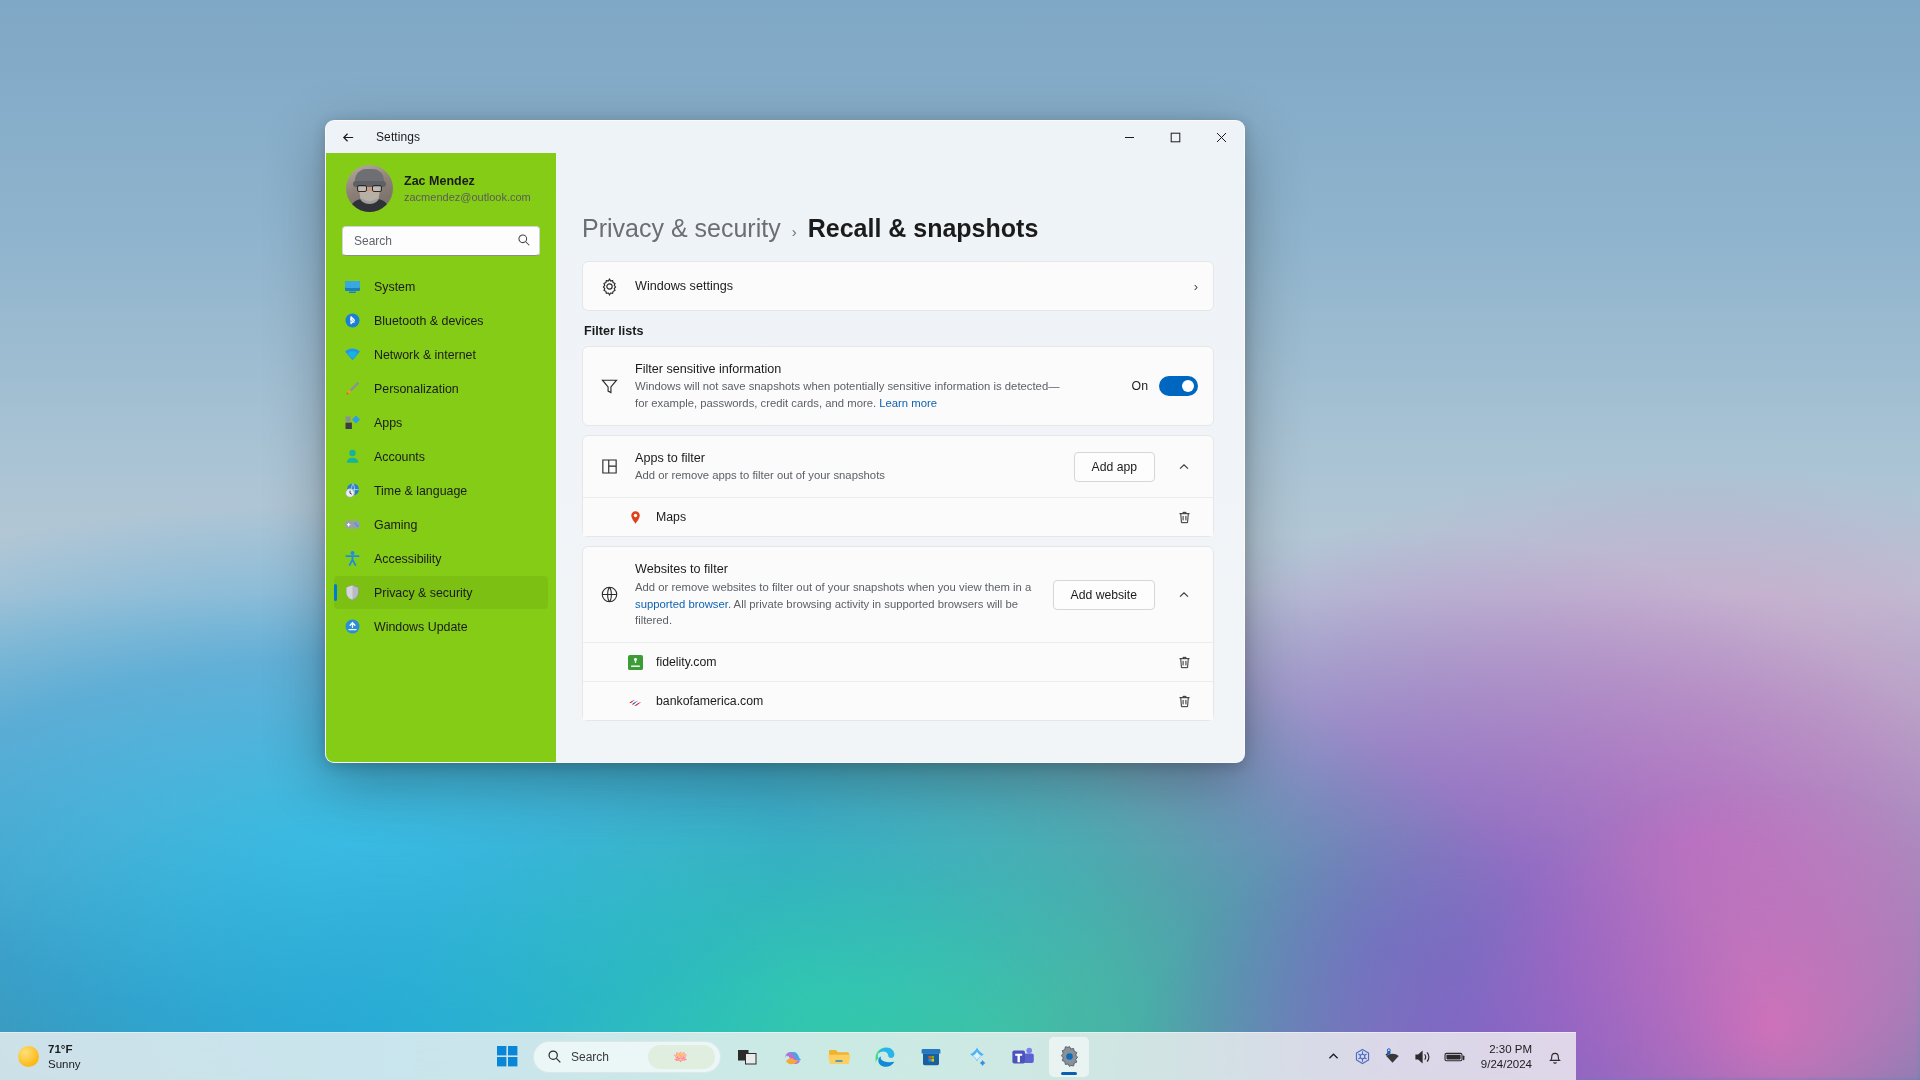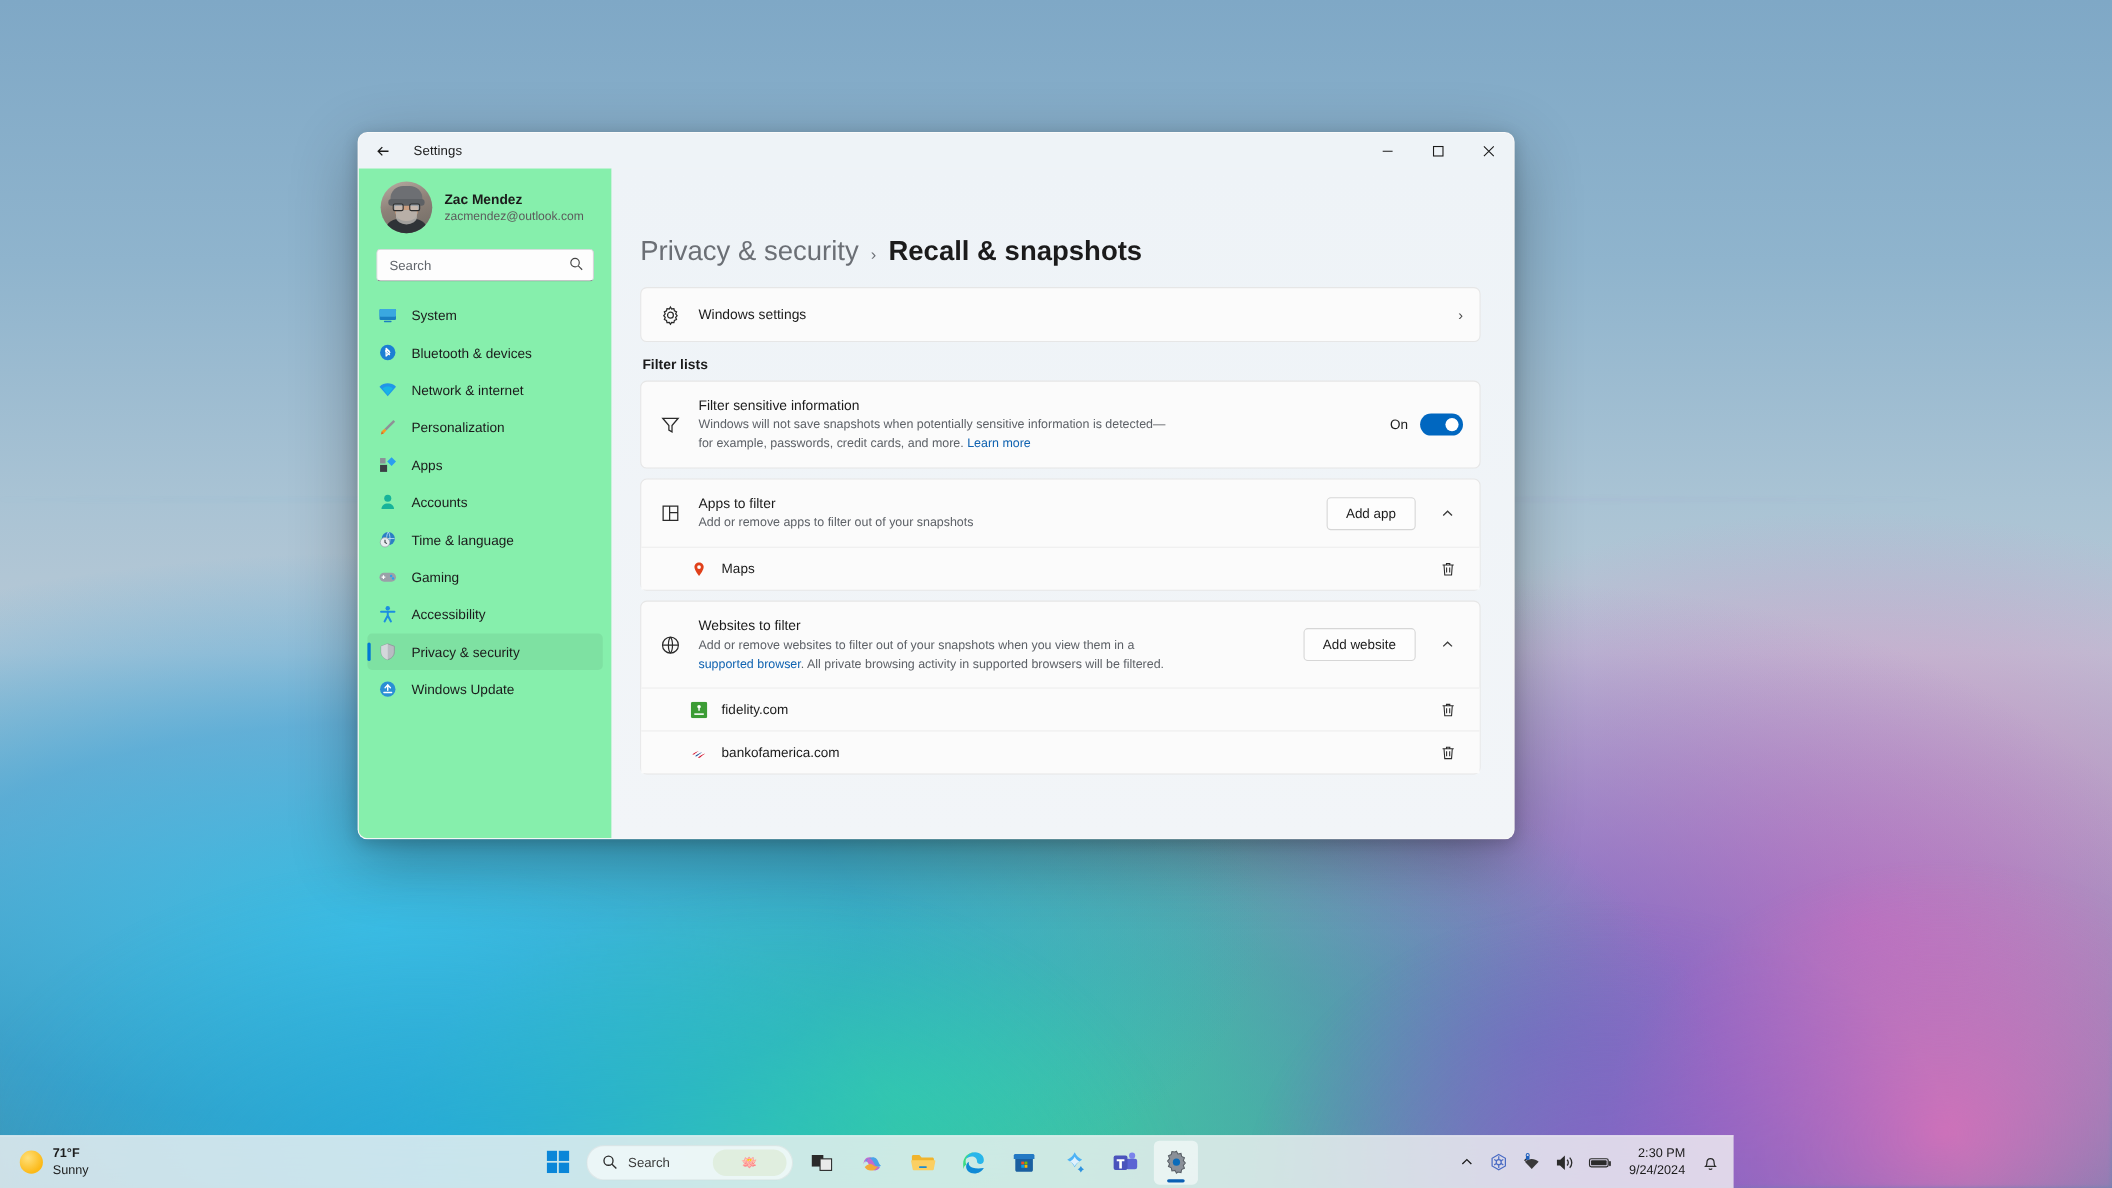--- a/index.html
+++ b/index.html
@@ -26,21 +26,21 @@
     background:
       radial-gradient(ellipse 34% 70% at 20% 100%, rgba(35,175,225,.75), rgba(35,175,225,0) 68%),
       radial-gradient(ellipse 30% 75% at 37% 105%, rgba(45,205,165,.8), rgba(45,205,165,0) 66%),
       radial-gradient(ellipse 26% 66% at 76% 102%, rgba(145,85,205,.7), rgba(145,85,205,0) 66%),
       radial-gradient(ellipse 24% 60% at 92% 92%, rgba(235,110,185,.72), rgba(235,110,185,0) 66%);
     filter:blur(2px);
   }
 
   
   #settings-window{
-    position:absolute; left:325px; top:120px; width:1052px; height:643px;
+    position:absolute; left:325px; top:120px; width:920px; height:643px;
     background:#f3f3f3; border-radius:9px;
     box-shadow:0 18px 60px rgba(0,0,0,.30), 0 3px 14px rgba(0,0,0,.18);
     overflow:hidden; display:flex; flex-direction:column;
     border:1px solid rgba(255,255,255,.55);
   }
   .titlebar{
     height:32px; display:flex; align-items:center;
     background:#eef3f7; flex:none; position:relative;
   }
   .back-btn{
@@ -48,21 +48,21 @@
     border-radius:4px;cursor:pointer;color:#1b1b1b;
   }
   .win-title{font-size:12px;color:#1b1b1b;margin-left:12px;letter-spacing:.1px;}
   .win-controls{position:absolute;right:0;top:0;display:flex;height:32px;}
   .win-ctl{width:46px;height:32px;display:flex;align-items:center;justify-content:center;cursor:pointer;color:#1b1b1b;}
 
   .body-row{display:flex;flex:1;min-height:0;}
 
   
   .sidebar{
-    width:230px;flex:none;background:#86efac;
+    width:230px;flex:none;background:#84cc16;
     display:flex;flex-direction:column;padding:0 8px;
   }
   .account{display:flex;align-items:center;gap:11px;padding:12px 8px 10px 12px;}
   .avatar{
     width:47px;height:47px;border-radius:50%;flex:none;overflow:hidden;position:relative;
     background:linear-gradient(160deg,#b9ada4 0%,#8d8178 45%,#6f6a64 100%);
   }
   .avatar .hat{position:absolute;left:9px;top:4px;width:29px;height:15px;border-radius:13px 13px 4px 4px;background:#6d6f73;}
   .avatar .hat::after{content:"";position:absolute;left:-2px;bottom:-3px;width:33px;height:6px;border-radius:3px;background:#5d6064;}
   .avatar .face{position:absolute;left:13px;top:14px;width:21px;height:22px;border-radius:50% 50% 46% 46%;background:#c99d7f;}

